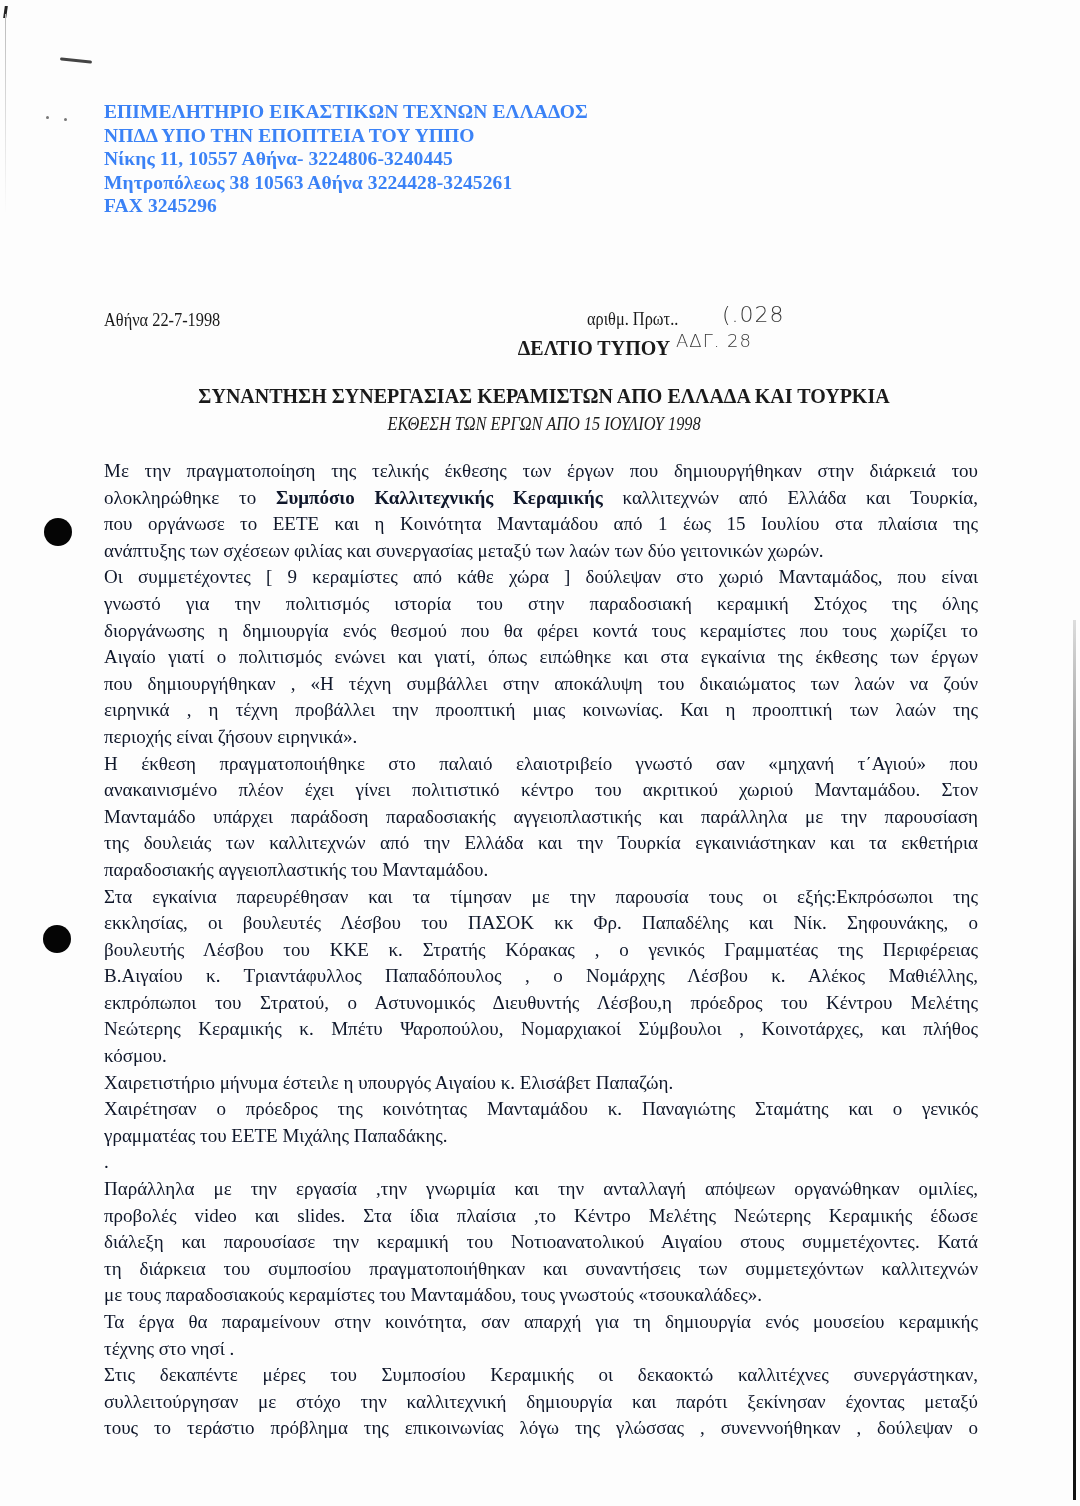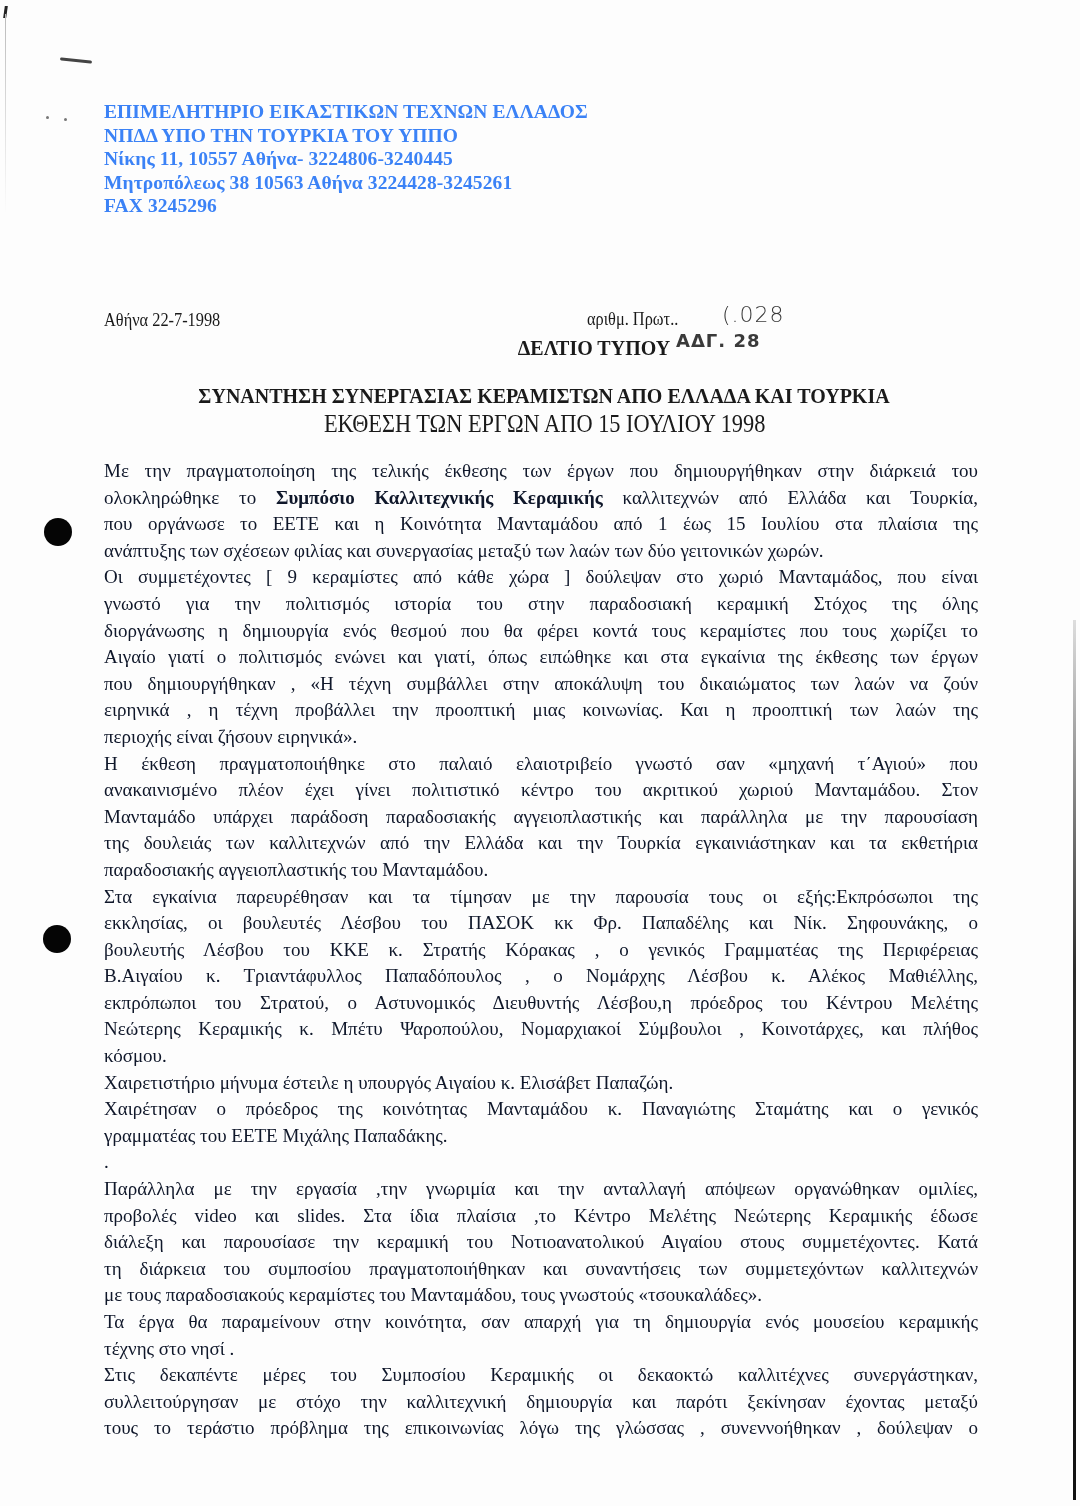--- a/index.html
+++ b/index.html
@@ -111,21 +111,20 @@
       top: 302px;
       font-size: 22px;
       letter-spacing: 1px;
     }
     .hw-ref {
       position: absolute;
       left: 676px;
       top: 330px;
       font-size: 18px;
       letter-spacing: 1px;
-      font-weight: bold;
     }
 
     .title-block {
       position: absolute;
       left: 0;
       width: 1080px;
       text-align: center;
     }
     .doc-title {
       top: 336px;
@@ -140,24 +139,25 @@
       top: 384px;
       font-weight: bold;
       font-size: 20px;
       line-height: 24px;
       padding-left: 8px;
       box-sizing: border-box;
     }
     .doc-subtitle span, .doc-exhibit span { display: inline-block; }
     .doc-exhibit {
       top: 412px;
-      font-size: 26px;
+      font-size: 19px;
       line-height: 24px;
       padding-left: 9px;
       box-sizing: border-box;
+      font-style: italic;
     }
     .doc-exhibit span {
       transform: scaleX(0.86);
     }
 
     
     .body-text {
       position: absolute;
       left: 104px;
       top: 458px;
@@ -188,21 +188,21 @@
   <div class="scan-edge-left"></div>
   <div class="scan-dash"></div>
   <div class="scan-dot" style="left:46px;top:116px;"></div>
   <div class="scan-dot" style="left:64px;top:118px;"></div>
   <div class="hole-punch" style="left:44px;top:518px;"></div>
   <div class="hole-punch" style="left:43px;top:925px;"></div>
   <div class="right-edge"></div>
 
   <div class="letterhead">
     <div>ΕΠΙΜΕΛΗΤΗΡΙΟ ΕΙΚΑΣΤΙΚΩΝ ΤΕΧΝΩΝ ΕΛΛΑΔΟΣ</div>
-    <div>ΝΠΔΔ ΥΠΟ ΤΗΝ ΤΟΥΡΚΙΑ ΤΟΥ ΥΠΠΟ</div>
+    <div>ΝΠΔΔ ΥΠΟ ΤΗΝ ΕΠΟΠΤΕΙΑ ΤΟΥ ΥΠΠΟ</div>
     <div>Νίκης 11, 10557 Αθήνα- 3224806-3240445</div>
     <div>Μητροπόλεως 38 10563 Αθήνα  3224428-3245261</div>
     <div>FAX  3245296</div>
   </div>
 
   <div class="date-line">Αθήνα 22-7-1998</div>
   <div class="prot">
     <span class="prot-label">αριθμ. Πρωτ..</span>
   </div>
   <div class="handwritten hw-number">(.028</div>

